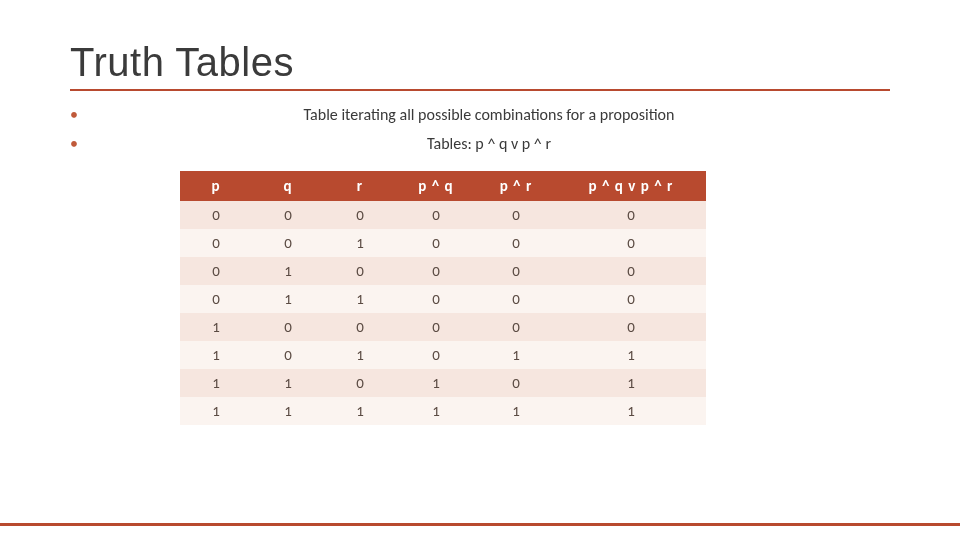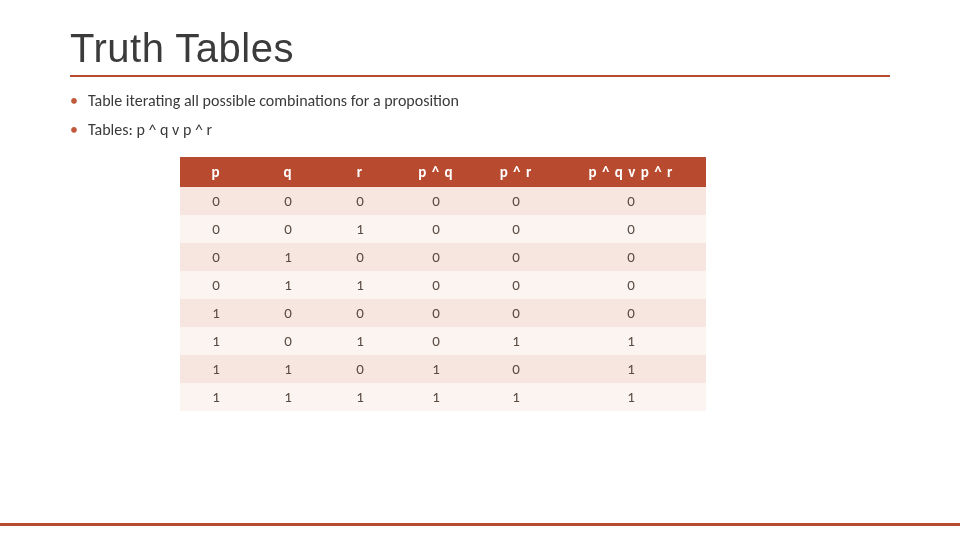--- a/index.html
+++ b/index.html
@@ -6,39 +6,40 @@
   body {
     width: 960px;
     height: 540px;
     background: #ffffff;
     font-family: "Segoe UI", "Calibri", Arial, sans-serif;
     color: #3a3a3a;
     position: relative;
     overflow: hidden;
   }
   .slide {
-    padding: 26px 70px 20px 70px;
+    padding: 40px 70px 20px 70px;
   }
   .title {
     font-size: 40px;
     font-weight: 300;
     color: #3b3b3b;
     letter-spacing: 0.5px;
     margin-bottom: 4px;
     font-family: "Segoe UI Light", "Calibri Light", Arial, sans-serif;
   }
   .title-rule {
     border: none;
     border-top: 2px solid #b84a2f;
     margin-bottom: 14px;
     width: 100%;
   }
   .bullets {
     list-style: none;
     margin-bottom: 18px;
+    text-align: center;
   }
   .bullets li {
     font-size: 16px;
     color: #3a3a3a;
     margin-bottom: 10px;
     position: relative;
     padding-left: 18px;
   }
   .bullets li::before {
     content: "•";

